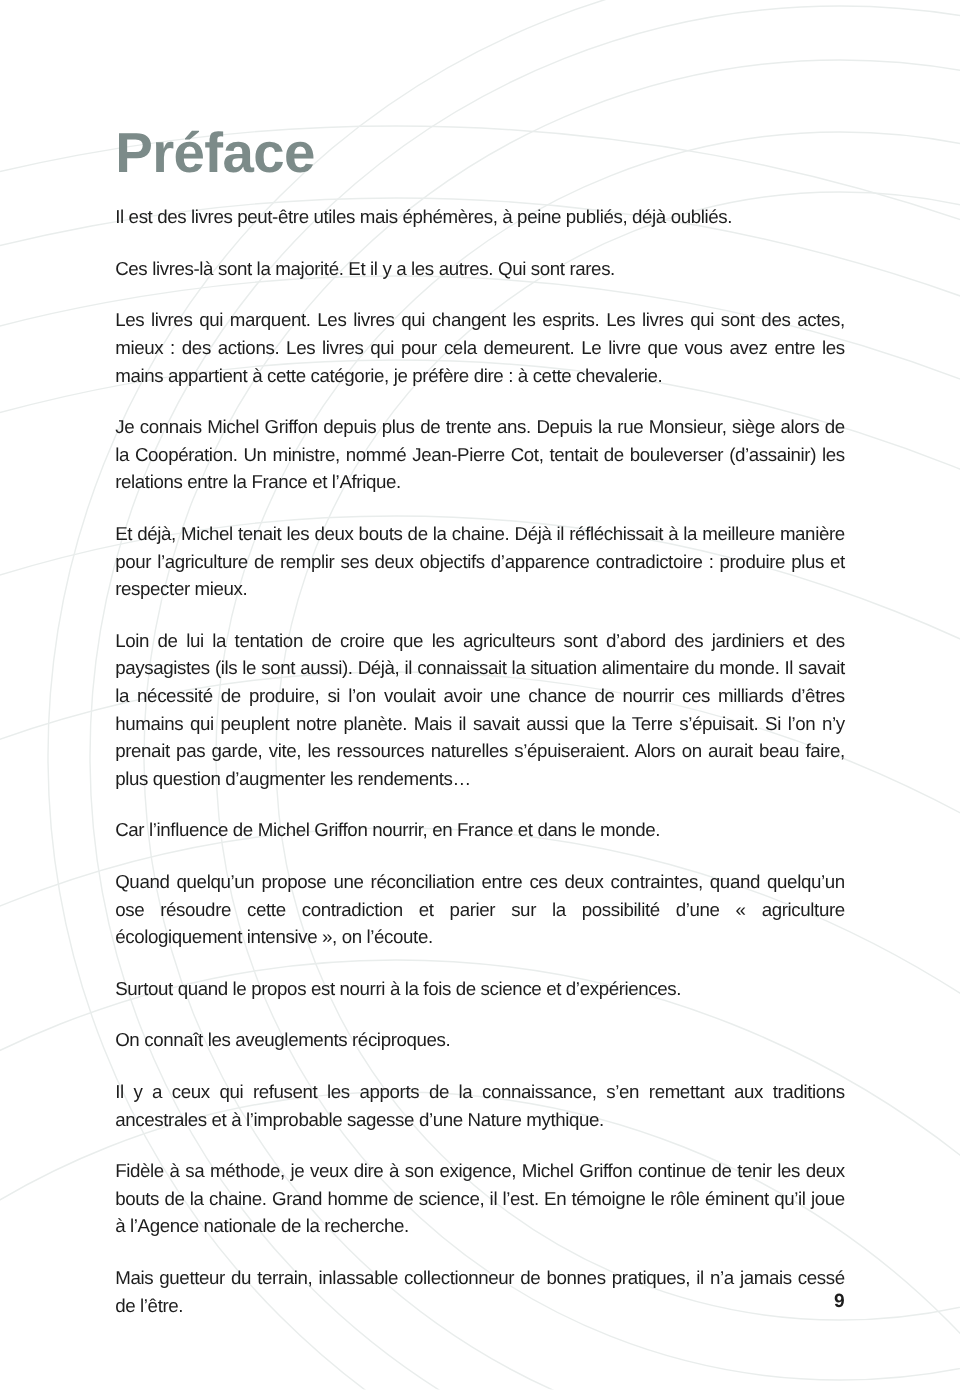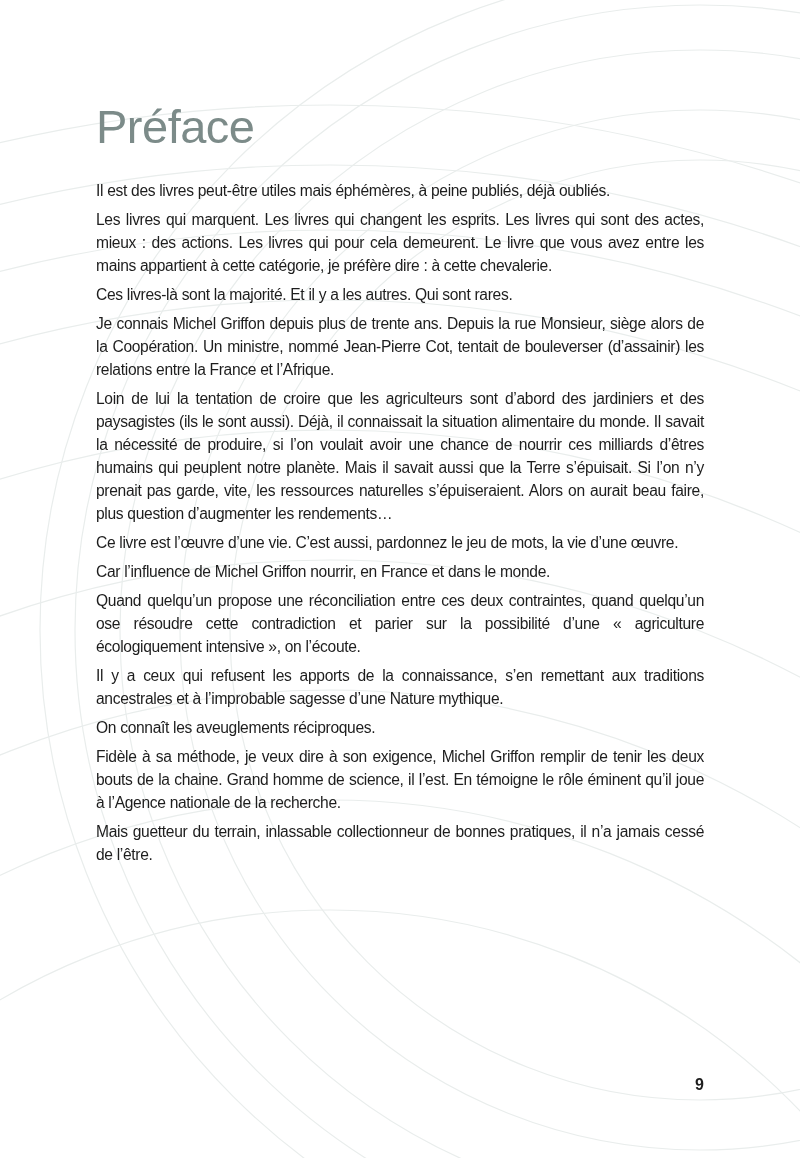--- a/index.html
+++ b/index.html
@@ -26,32 +26,32 @@
     stroke:var(--arc-color);
     stroke-width:1.2;
   }
   .content{
     position:absolute;
     left:96px;top:103px;width:608px;
   }
   .page-title{
     font-size:47px;
     line-height:1.0;
-    font-weight:normal;
+    font-weight:bold;
     letter-spacing:-0.5px;
     color:var(--title-color);
-    margin-bottom:29px;
   }
   .preface-text p{
     font-size:15.6px;
     line-height:23px;
     letter-spacing:-0.32px;
     color:var(--body-color);
     text-align:justify;
     margin-bottom:6px;
+    margin-top:20px;
   }
   .page-number{
     position:absolute;
     left:670px;top:1076px;width:34px;
     text-align:right;
     font-size:16px;
     font-weight:bold;
     color:var(--body-color);
   }
 </style>
@@ -78,27 +78,28 @@
     <circle cx="330" cy="1560" r="1330"></circle>
     <circle cx="330" cy="1560" r="1395"></circle>
     <circle cx="330" cy="1560" r="1455"></circle>
   </g>
 </svg>
 
 <div class="content">
   <h1 class="page-title">Préface</h1>
   <div class="preface-text">
       <p>Il est des livres peut-être utiles mais éphémères, à peine publiés, déjà oubliés.</p>
+      <p>Ces livres-là sont la majorité. Et il y a les autres. Qui sont rares.</p>
       <p>Les livres qui marquent. Les livres qui changent les esprits. Les livres qui sont des actes, mieux&nbsp;: des actions. Les livres qui pour cela demeurent. Le livre que vous avez entre les mains appartient à cette catégorie, je préfère dire&nbsp;: à cette chevalerie.</p>
-      <p>Ces livres-là sont la majorité. Et il y a les autres. Qui sont rares.</p>
       <p>Je connais Michel Griffon depuis plus de trente ans. Depuis la rue Monsieur, siège alors de la Coopération. Un ministre, nommé Jean-Pierre Cot, tentait de bouleverser (d’assainir) les relations entre la France et l’Afrique.</p>
+      <p>Et déjà, Michel tenait les deux bouts de la chaine. Déjà il réfléchissait à la meilleure manière pour l’agriculture de remplir ses deux objectifs d’apparence contradictoire&nbsp;: produire plus et respecter mieux.</p>
       <p>Loin de lui la tentation de croire que les agriculteurs sont d’abord des jardiniers et des paysagistes (ils le sont aussi). Déjà, il connaissait la situation alimentaire du monde. Il savait la nécessité de produire, si l’on voulait avoir une chance de nourrir ces milliards d’êtres humains qui peuplent notre planète. Mais il savait aussi que la Terre s’épuisait. Si l’on n’y prenait pas garde, vite, les ressources naturelles s’épuiseraient. Alors on aurait beau faire, plus question d’augmenter les rendements…</p>
-      <p>Ce livre est l’œuvre d’une vie. C’est aussi, pardonnez le jeu de mots, la vie d’une œuvre.</p>
       <p>Car l’influence de Michel Griffon nourrir, en France et dans le monde.</p>
       <p>Quand quelqu’un propose une réconciliation entre ces deux contraintes, quand quelqu’un ose résoudre cette contradiction et parier sur la possibilité d’une «&nbsp;agriculture écologiquement intensive&nbsp;», on l’écoute.</p>
+      <p>Surtout quand le propos est nourri à la fois de science et d’expériences.</p>
+      <p>On connaît les aveuglements réciproques.</p>
       <p>Il y a ceux qui refusent les apports de la connaissance, s’en remettant aux traditions ancestrales et à l’improbable sagesse d’une Nature mythique.</p>
-      <p>On connaît les aveuglements réciproques.</p>
-      <p>Fidèle à sa méthode, je veux dire à son exigence, Michel Griffon remplir de tenir les deux bouts de la chaine. Grand homme de science, il l’est. En témoigne le rôle éminent qu’il joue à l’Agence nationale de la recherche.</p>
+      <p>Fidèle à sa méthode, je veux dire à son exigence, Michel Griffon continue de tenir les deux bouts de la chaine. Grand homme de science, il l’est. En témoigne le rôle éminent qu’il joue à l’Agence nationale de la recherche.</p>
       <p>Mais guetteur du terrain, inlassable collectionneur de bonnes pratiques, il n’a jamais cessé de l’être.</p>
     </div>
 </div>
 
 <div class="page-number">9</div>
 
 </body></html>

